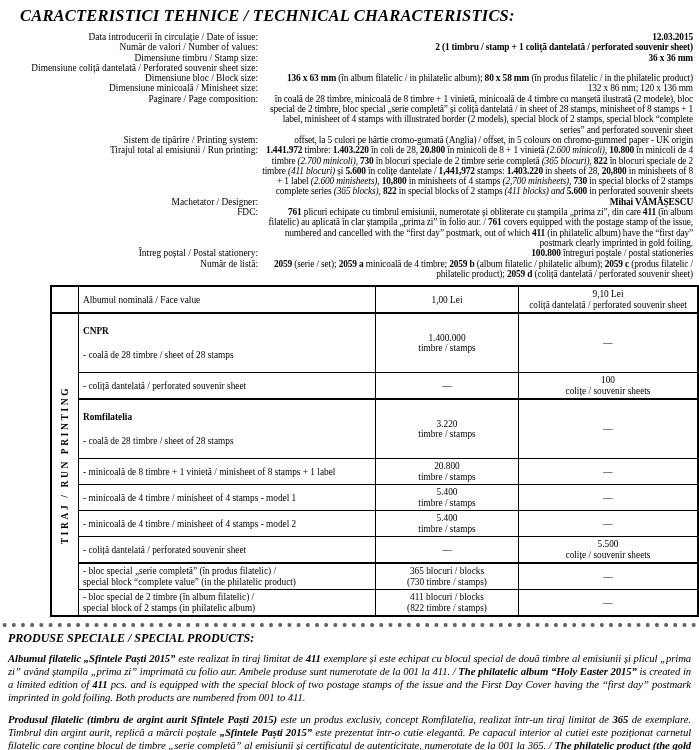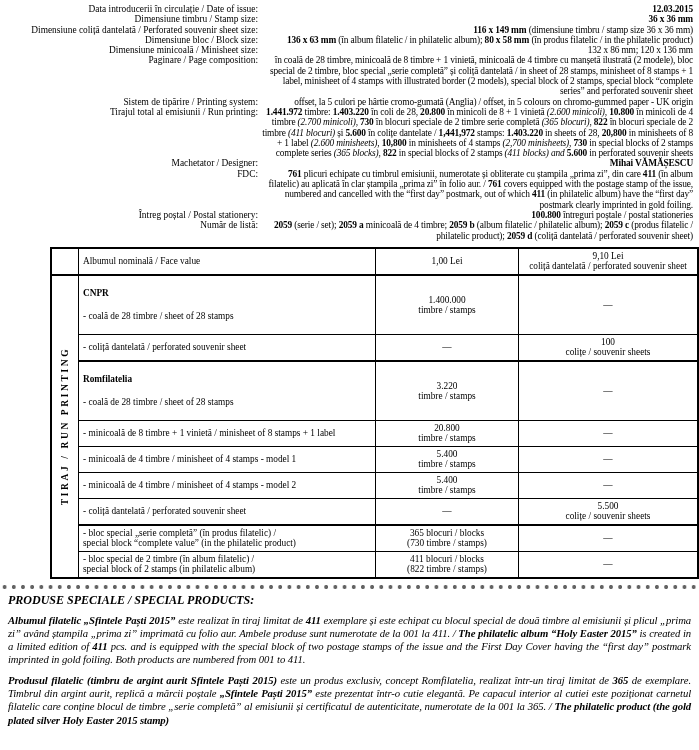--- a/index.html
+++ b/index.html
@@ -53,33 +53,37 @@
   .sp-par{
     font-size:10.7px;line-height:13.1px;font-style:italic;
     text-align:justify;letter-spacing:-0.1px;margin:0 0 8px 0;
   }
 </style>
 </head>
 <body>
 
 <div class="page">
 
+  <div class="title">CARACTERISTICI TEHNICE / TECHNICAL CHARACTERISTICS:</div>
 
   <div class="fields">
     <div class="field">
       <div class="lbl">Data introducerii în circulație / Date of issue:</div>
       <div class="val"><span style="font-weight: bold;">12.03.2015</span></div>
     </div>
     <div class="field">
+      <div class="lbl">Număr de valori / Number of values:</div>
+      <div class="val"><span style="font-weight: bold;">2 (1 timbru / stamp + 1 coliță dantelată / perforated souvenir sheet)</span></div>
+    </div>
+    <div class="field">
       <div class="lbl">Dimensiune timbru / Stamp size:</div>
       <div class="val"><span style="font-weight: bold;">36 x 36 mm</span></div>
     </div>
     <div class="field">
       <div class="lbl">Dimensiune coliță dantelată / Perforated souvenir sheet size:</div>
-      <div class="val"><span style="font-weight: bold;">116 x 149 mm</span><span> (dimensiune timbru / stamp size 36 x 36 mm)</span></div>
     </div>
     <div class="field">
       <div class="lbl">Dimensiune bloc / Block size:</div>
       <div class="val"><span style="font-weight: bold;">136 x 63 mm</span><span> (în album filatelic / in philatelic album); </span><span style="font-weight: bold;">80 x 58 mm</span><span> (în produs filatelic / in the philatelic product)</span></div>
     </div>
     <div class="field">
       <div class="lbl">Dimensiune minicoală / Minisheet size:</div>
       <div class="val"><span style="font-weight: normal;">132 x 86 mm; 120 x 136 mm</span></div>
     </div>
     <div class="field">

